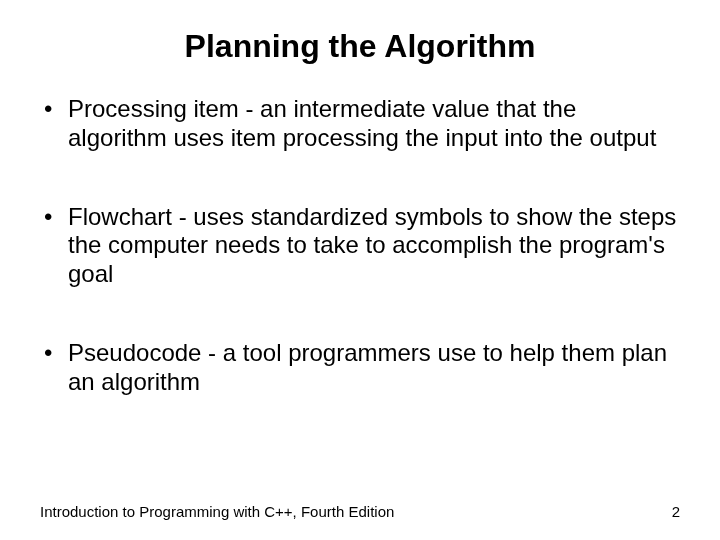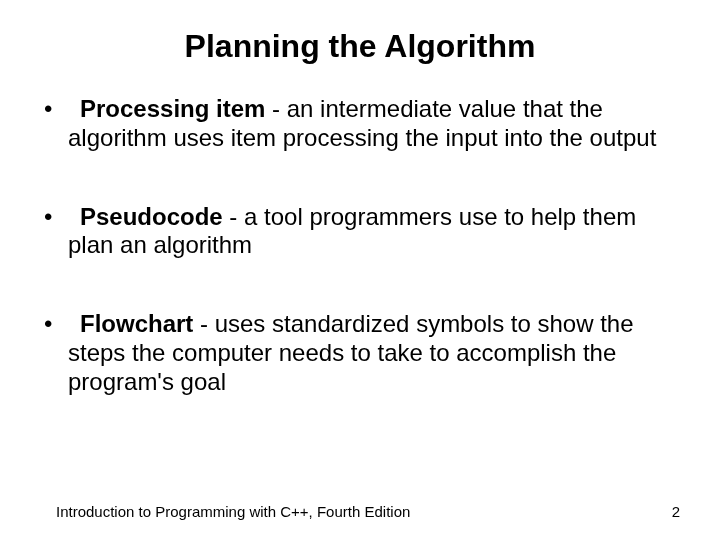--- a/index.html
+++ b/index.html
@@ -39,48 +39,47 @@
     position: relative;
   }
   ul.bullets li::before {
     content: "•";
     position: absolute;
     left: 4px;
     top: 0;
     font-size: 24px;
   }
   .term {
-    font-weight: bold;
-    margin-left: 12px;
+    font-weight: normal;
   }
   .footer {
     position: absolute;
     bottom: 20px;
-    left: 56px;
+    left: 40px;
     right: 40px;
     display: flex;
     justify-content: space-between;
     font-size: 15px;
   }
 </style>
 </head>
 <body>
 
 <div class="slide">
   <h1 class="title">Planning the Algorithm</h1>
 
   <ul class="bullets">
     <li>
       <span class="term">Processing item</span><span> - an intermediate value that the algorithm uses item processing the input into the output</span>
     </li>
     <li>
-      <span class="term">Pseudocode</span><span> - a tool programmers use to help them plan an algorithm</span>
+      <span class="term">Flowchart</span><span> - uses standardized symbols to show the steps the computer needs to take to accomplish the program's goal</span>
     </li>
     <li>
-      <span class="term">Flowchart</span><span> - uses standardized symbols to show the steps the computer needs to take to accomplish the program's goal</span>
+      <span class="term">Pseudocode</span><span> - a tool programmers use to help them plan an algorithm</span>
     </li>
   </ul>
 
   <div class="footer">
     <span>Introduction to Programming with C++, Fourth Edition</span>
     <span>2</span>
   </div>
 </div>
 
 </body></html>

